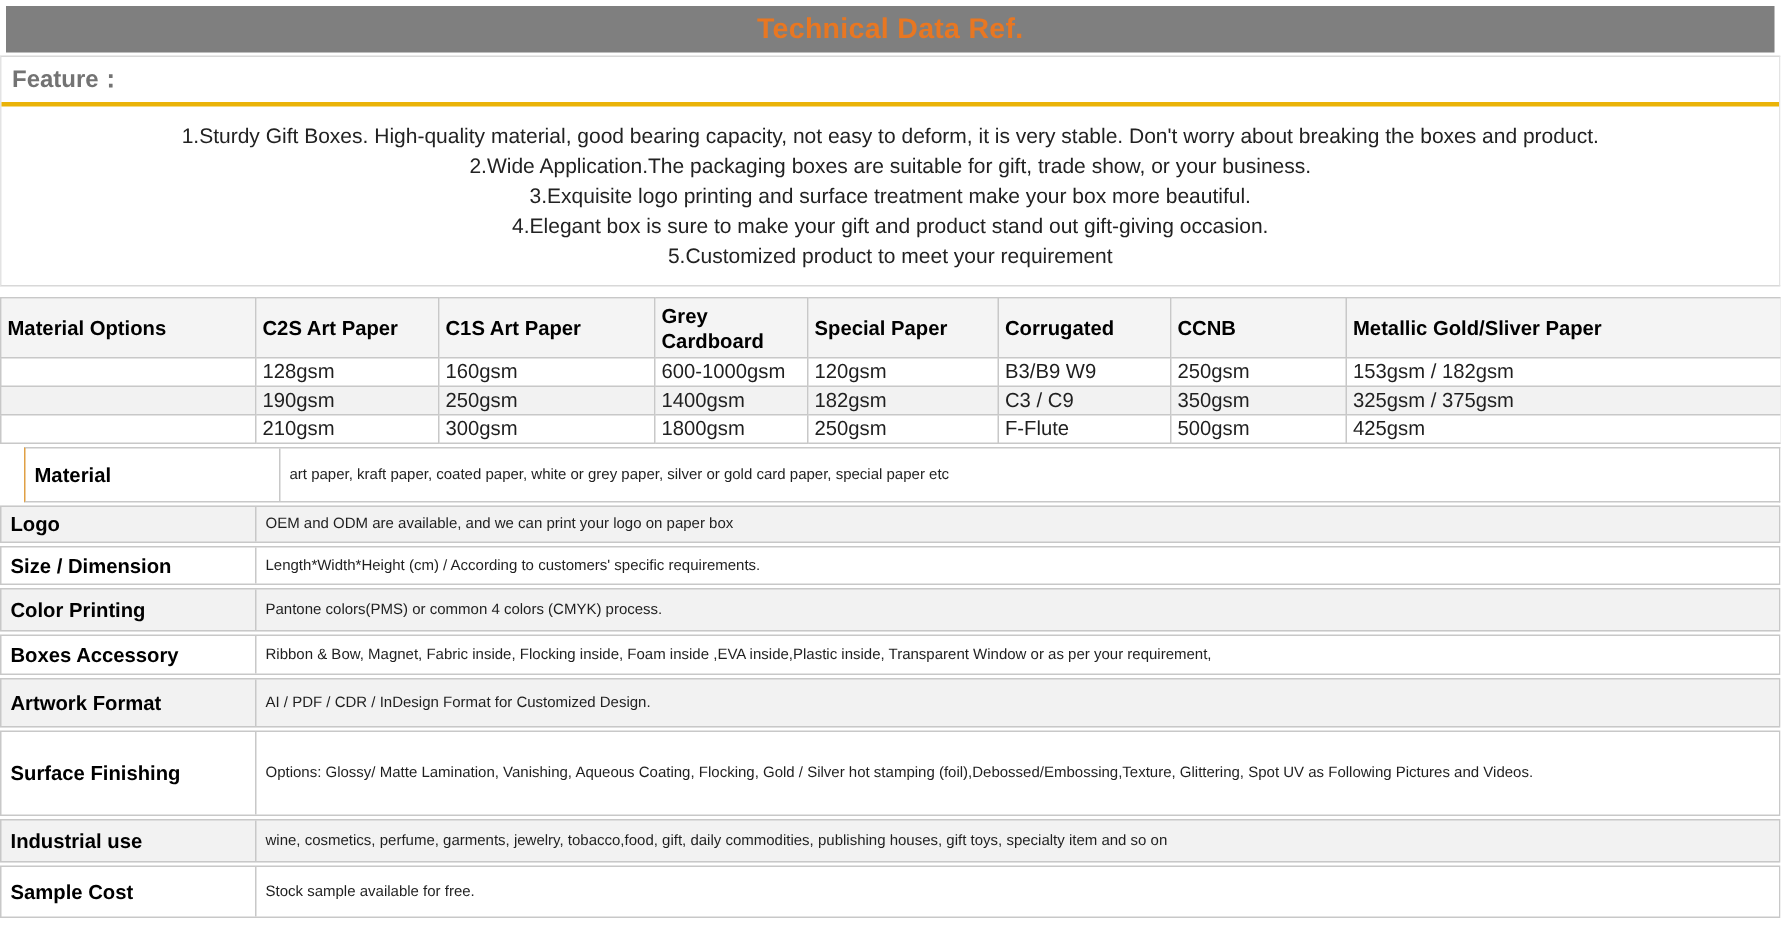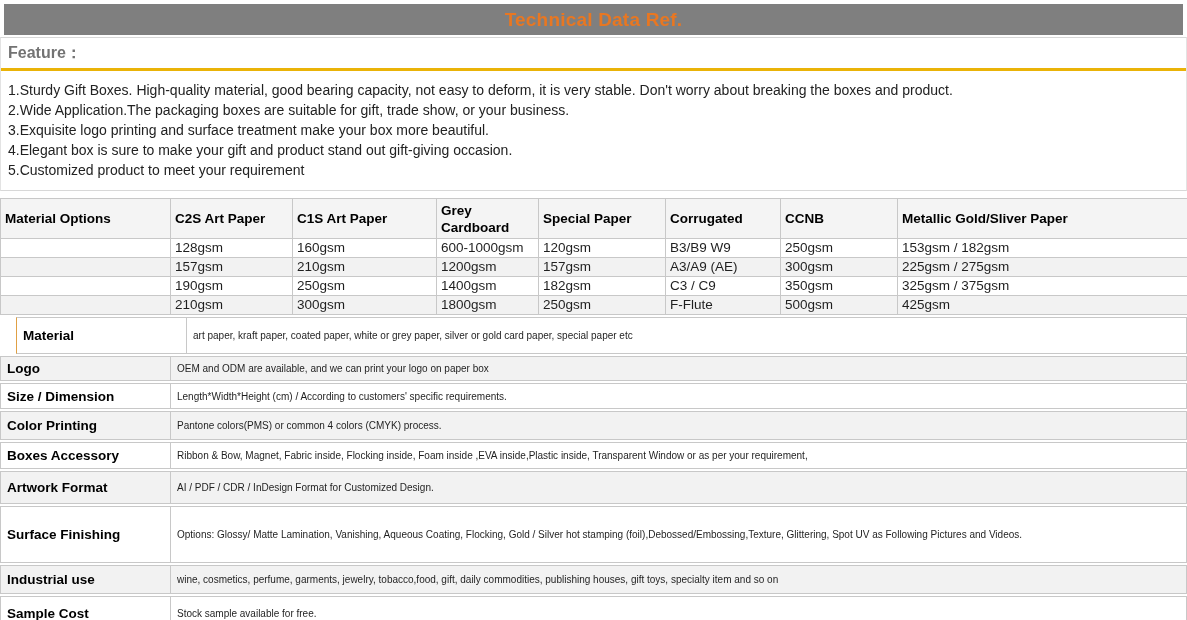--- a/index.html
+++ b/index.html
@@ -27,21 +27,21 @@
   }
 
   
   .feature-box { border: 1px solid #d8d8d8; border-left: 1px solid #e3e3e3; border-right: 1px solid #e3e3e3; }
   .feature-heading {
     font-size: 16px; font-weight: bold; color: #737373;
     padding: 5px 7px 4px 7px;
     border-bottom: 3px solid #eab308;
     min-height: 28px;
   }
-  .feature-list { padding: 9px 7px 10px 7px; }
+  .feature-list { padding: 9px 7px 10px 7px; text-align: center; }
   .feature-item { font-size: 14px; line-height: 20px; color: #222; white-space: nowrap; }
 
   
   .materials-table {
     width: 100%;
     border-collapse: collapse;
     table-layout: fixed;
     margin-top: 7px;
     font-size: 13.5px;
   }
@@ -146,30 +146,20 @@
           <td>128gsm</td>
           <td>160gsm</td>
           <td>600-1000gsm</td>
           <td>120gsm</td>
           <td>B3/B9 W9</td>
           <td>250gsm</td>
           <td>153gsm / 182gsm</td>
         </tr>
         <tr>
           <td></td>
-          <td>157gsm</td>
-          <td>210gsm</td>
-          <td>1200gsm</td>
-          <td>157gsm</td>
-          <td>A3/A9 (AE)</td>
-          <td>300gsm</td>
-          <td>225gsm / 275gsm</td>
-        </tr>
-        <tr>
-          <td></td>
           <td>190gsm</td>
           <td>250gsm</td>
           <td>1400gsm</td>
           <td>182gsm</td>
           <td>C3 / C9</td>
           <td>350gsm</td>
           <td>325gsm / 375gsm</td>
         </tr>
         <tr>
           <td></td>

